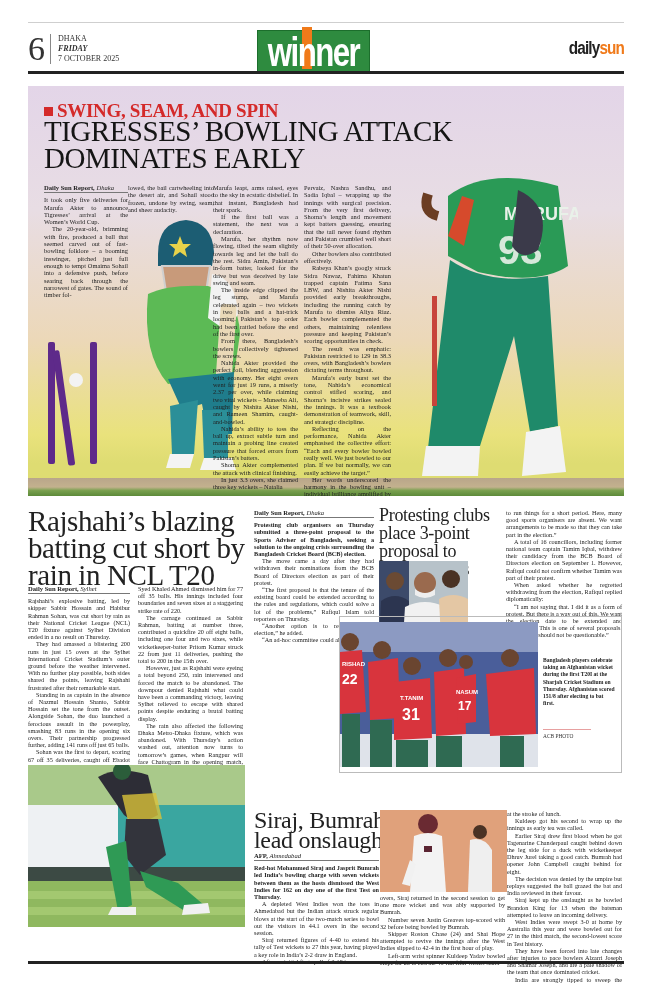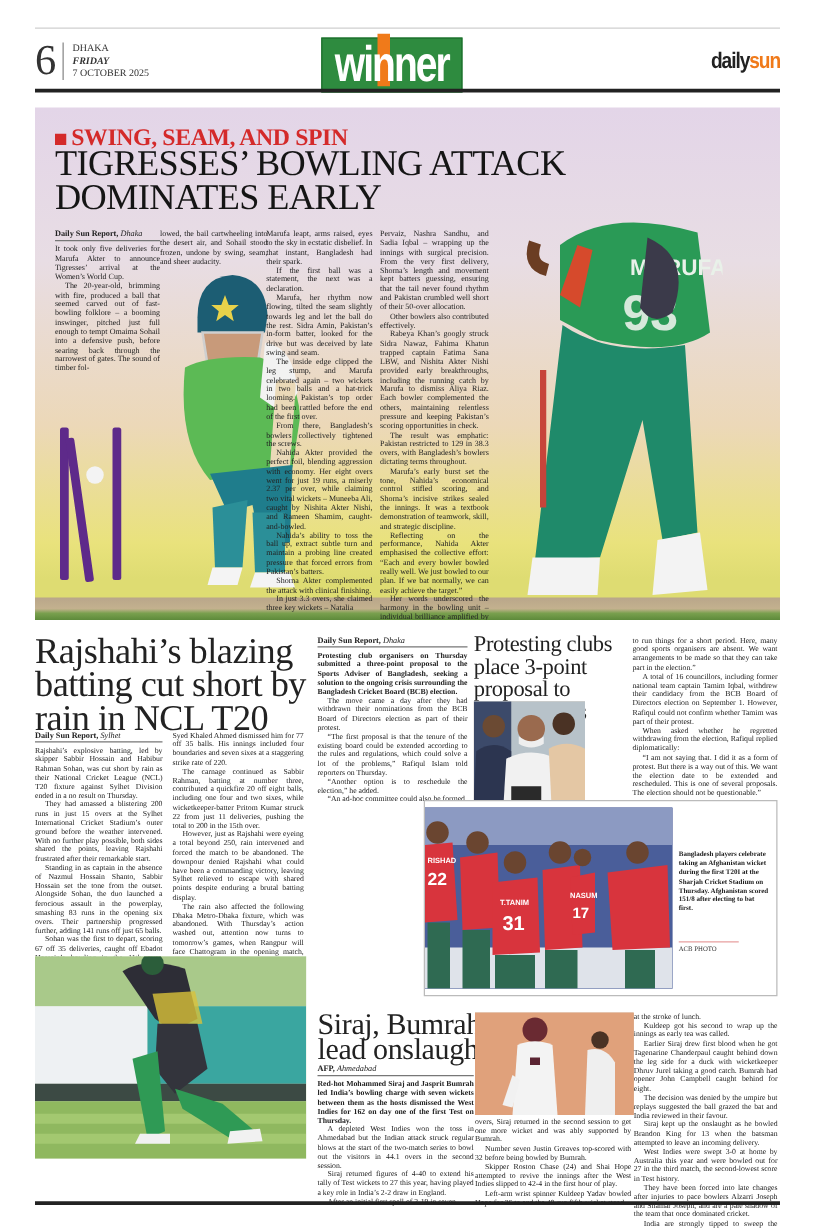--- a/index.html
+++ b/index.html
@@ -48,21 +48,21 @@
   .col-text p.first { text-indent:0; }
   .col-text b { font-weight:bold; }
 
   .raj-photo { position:absolute; left:28px; top:765px; width:217px; height:162px; overflow:hidden; background:#cfe0c0; }
 
   
   .protest-title { position:absolute; left:379px; top:506px; font-size:18px; line-height:18px; color:#222; width:120px; letter-spacing:-0.3px; }
   .protest-photo { position:absolute; left:379px; top:561px; width:89px; height:79px; overflow:hidden; background:#c9c4bd; }
 
   
-  .team-box { position:absolute; left:339px; top:640px; width:283px; height:157px; border:1px solid #bbb; }
+  .team-box { position:absolute; left:339px; top:616px; width:283px; height:157px; border:1px solid #bbb; }
   .team-photo { position:absolute; left:0px; top:5px; width:198px; height:145px; overflow:hidden; background:#3c4f8e; }
   .team-caption { position:absolute; left:203px; top:40px; width:73px; font-size:5.6px; line-height:7.2px; font-weight:bold; color:#222; }
   .caption-rule { position:absolute; left:203px; top:112px; width:48px; border-top:1px solid #e7a0a0; }
   .photo-credit { position:absolute; left:203px; top:116px; font-size:5.4px; color:#333; }
 
   
   .siraj-title { position:absolute; left:254px; top:810px; font-size:24px; line-height:20px; color:#222; width:140px; letter-spacing:-0.3px; }
   .siraj-photo { position:absolute; left:380px; top:810px; width:127px; height:82px; overflow:hidden; background:#d49c78; }
 
   .bottom-rule { position:absolute; left:28px; right:26px; top:961px; border-top:3px solid #222; }

